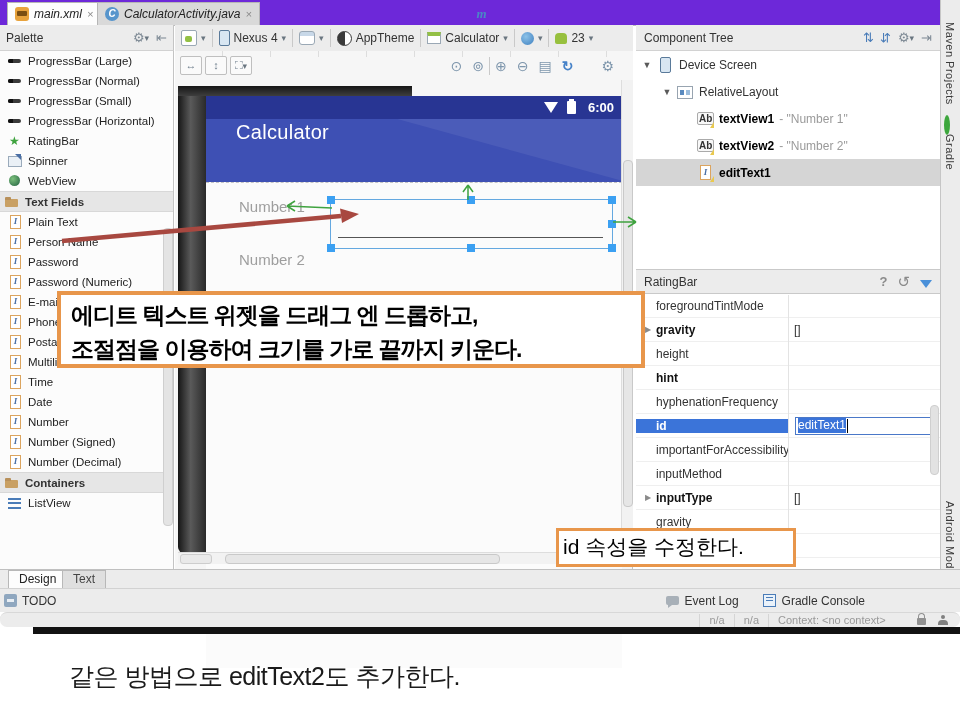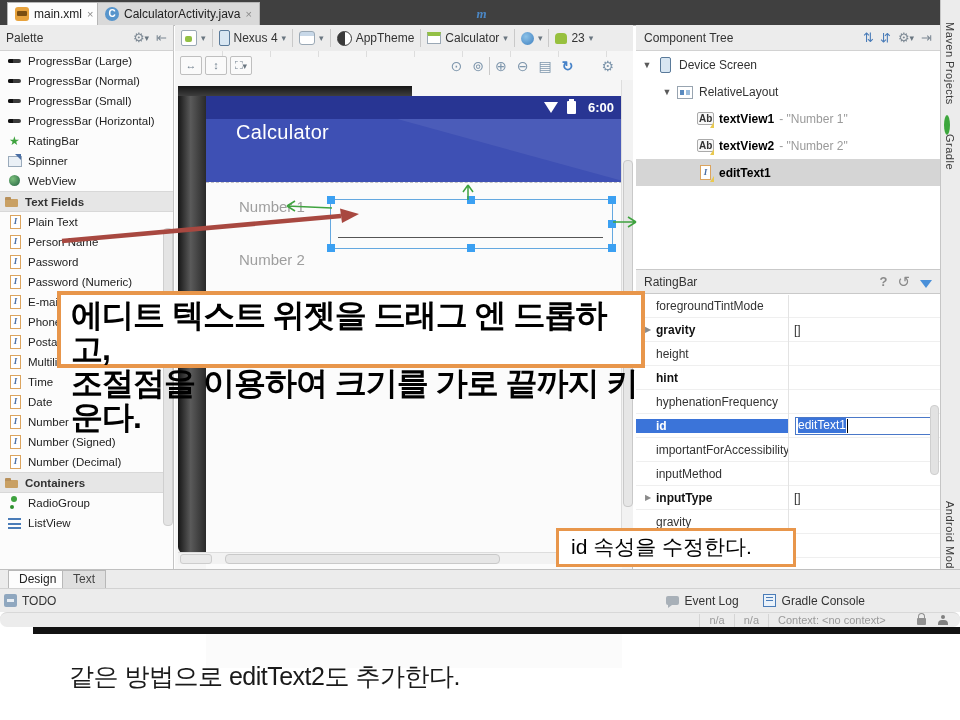--- a/index.html
+++ b/index.html
@@ -1,21 +1,21 @@
 <!DOCTYPE html>
 <html><head>
 <meta charset="utf-8">
 <style>
   html,body{margin:0;padding:0;}
   body{font-family:"Liberation Sans",sans-serif;}
   #stage{position:relative;width:960px;height:720px;background:#fff;overflow:hidden;font-size:12px;color:#333;}
   .abs{position:absolute;}
 
   
-  #tabbar{left:0;top:0;width:940px;height:25px;background:#404040;border-bottom:1px solid #BDBDBD;}
+  #tabbar{left:0;top:0;width:940px;height:25px;background:#6d28d9;border-bottom:1px solid #BDBDBD;font-style:italic;}
   .etab{position:absolute;top:2px;height:22px;display:flex;align-items:center;gap:5px;padding:0 7px;border:1px solid #B6B6B6;border-bottom:none;font-size:12px;color:#222;}
   .etab.sel{background:#FDFDFD;}
   .etab.unsel{background:#D9D9D9;}
   .tab-close{color:#8A8A8A;font-size:11px;cursor:pointer;}
   .ic-xml{width:14px;height:14px;background:#E8A33D;border-radius:3px;position:relative;}
   .ic-xml::after{content:'';position:absolute;left:2px;top:4px;width:10px;height:5px;background:#7A4E12;border-radius:1px;}
   .ic-java{width:14px;height:14px;background:#5795CC;border-radius:50%;color:#fff;font-size:10px;font-weight:bold;text-align:center;line-height:14px;}
 
   
   .panel-head{display:flex;align-items:center;font-size:12px;color:#333;}
@@ -152,22 +152,22 @@
   #statusrow{left:0;top:612px;width:960px;height:15px;background:#ECECEC;border-top:1px solid #D8D8D8;display:flex;align-items:center;justify-content:flex-end;font-size:11px;color:#999;box-sizing:border-box;border-radius:7px;}
   .st-seg{padding:0 9px;border-left:1px solid #D5D5D5;height:13px;line-height:13px;}
   .lock-ic{position:relative;width:9px;height:7px;background:#909090;border-radius:1px;margin:3px 10px 0 10px;}
   .lock-ic::before{content:'';position:absolute;left:1px;top:-5px;width:5px;height:5px;border:1.5px solid #909090;border-bottom:none;border-radius:4px 4px 0 0;}
   .person-ic{position:relative;width:10px;height:5px;background:#808080;border-radius:4px 4px 0 0;margin:5px 12px 0 2px;}
   .person-ic::before{content:'';position:absolute;left:3px;top:-5px;width:4px;height:4px;border-radius:50%;background:#808080;}
   #blackstrip{left:33px;top:627px;width:927px;height:7px;background:#121212;}
 
   
   .callout{background:#fff;border:4px solid #E8964B;color:#000;box-sizing:border-box;z-index:60;}
-  #note1{left:57px;top:291px;width:588px;height:77px;font-size:32px;font-weight:bold;line-height:34px;padding:3px 0 0 10px;letter-spacing:-1px;}
-  #note2{left:556px;top:528px;width:240px;height:39px;border-width:3px;font-size:21px;line-height:32px;padding-left:12px;}
+  #note1{left:57px;top:291px;width:588px;height:77px;font-size:23px;font-weight:bold;line-height:34px;padding:3px 0 0 10px;letter-spacing:-1px;}
+  #note2{left:556px;top:528px;width:240px;height:39px;border-width:3px;font-size:21px;line-height:32px;padding-left:4px;}
   #caption{left:69px;top:660px;font-size:25px;color:#1A1A1A;letter-spacing:-.5px;}
   #arrows{left:0;top:0;width:960px;height:720px;pointer-events:none;z-index:50;}
 </style>
 </head>
 <body>
 
 <div id="stage">
 
   <div id="tabbar" class="abs">
     <div class="etab sel" style="left:7px;">
@@ -321,24 +321,20 @@
         <span class="picon picon-textfield">I</span>
         <span class="p-label">Number (Signed)</span>
       </div>
       <div class="p-item">
         <span class="picon picon-textfield">I</span>
         <span class="p-label">Number (Decimal)</span>
       </div>
       <div class="p-header">
         <span class="picon picon-folder"></span>
         <span class="p-label">Containers</span>
-      </div>
-      <div class="p-item">
-        <span class="picon picon-radiogroup"></span>
-        <span class="p-label">RadioGroup</span>
       </div>
       <div class="p-item">
         <span class="picon picon-listview"></span>
         <span class="p-label">ListView</span>
       </div>
     </div>
   <div id="pal-scroll" class="abs"></div>
 
   <div id="canvas" class="abs"></div>
   <div id="dtoolbar2" class="abs">

